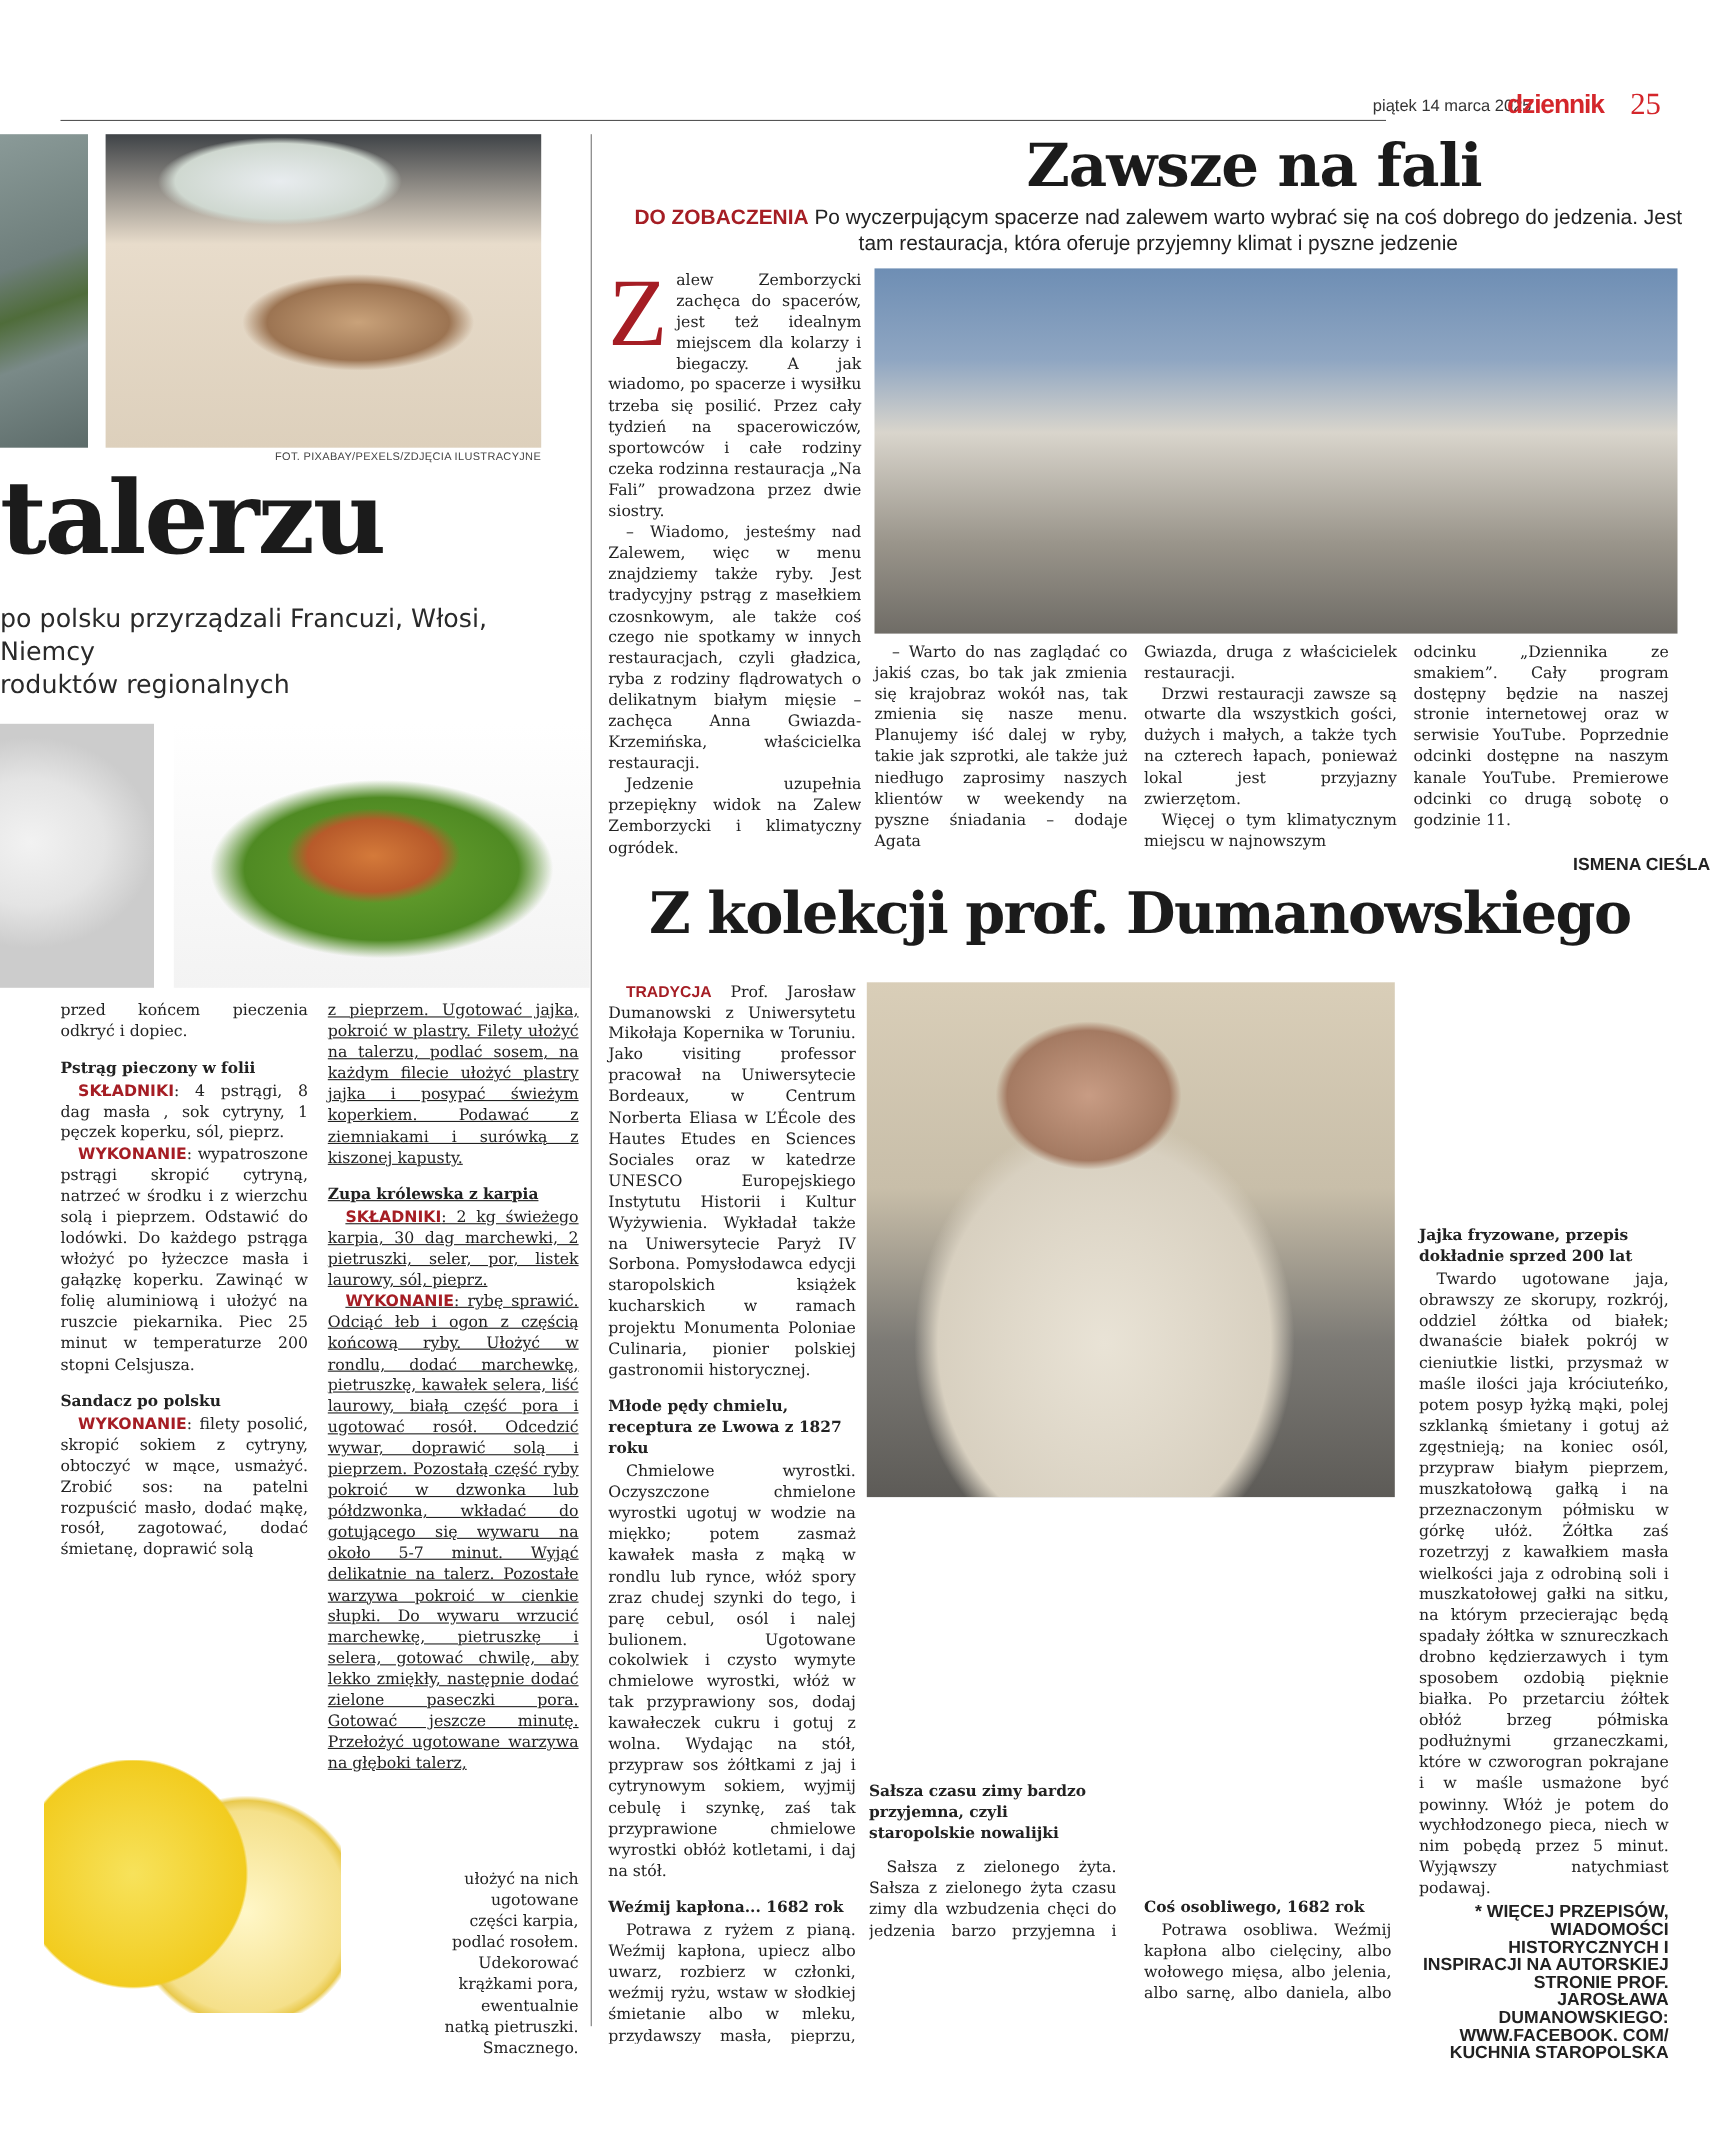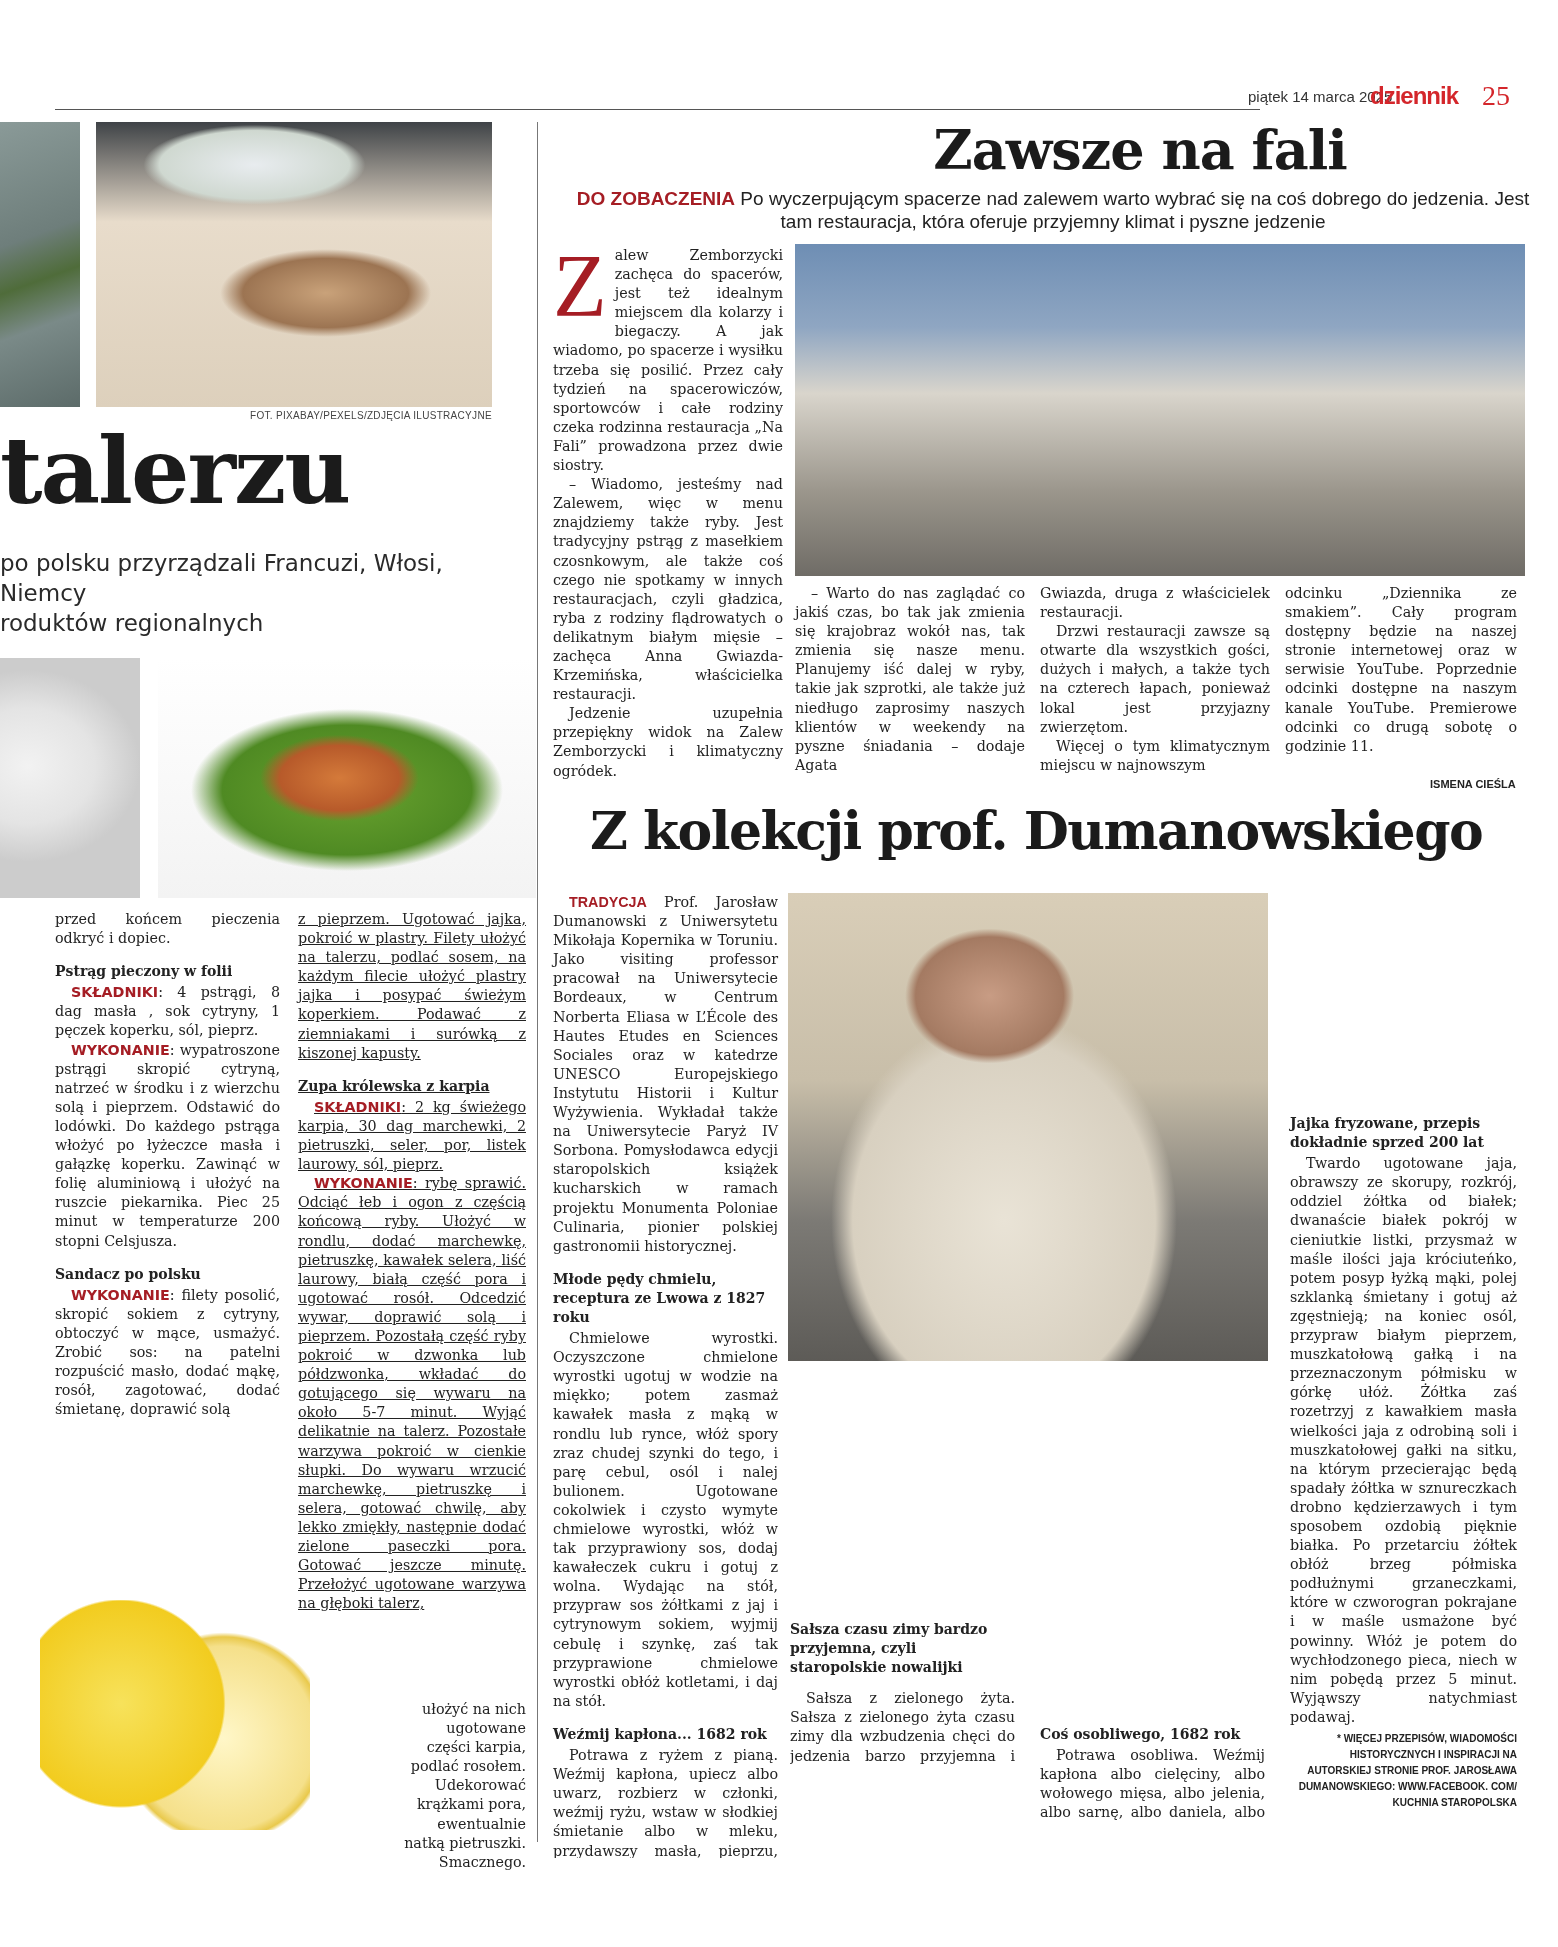--- a/index.html
+++ b/index.html
@@ -47,27 +47,27 @@
 
   
   .title-fali { left: 840px; top: 118px; width: 600px; text-align: center; font-family: "DejaVu Serif", serif; font-weight: bold; font-size: 54px; color: #1b1b1b; letter-spacing: -1px; }
   .lead-fali { left: 573px; top: 187px; width: 960px; text-align: center; font-family: "Liberation Sans", sans-serif; font-size: 19px; line-height: 23px; color: #222; }
   .kicker { color: #a51d24; font-weight: bold; font-family: "Liberation Sans", sans-serif; }
 
   .col { position: absolute; font-family: "DejaVu Serif", serif; font-size: 14.3px; line-height: 19.1px; color: #222; text-align: justify; hyphens: auto; }
   .col p { text-indent: 16px; margin: 0; }
   .col p.noindent { text-indent: 0; }
   .dropcap { float: left; font-size: 88px; line-height: 76px; color: #a51d24; font-family: "Liberation Serif", serif; margin: 2px 8px 0 0; }
-  .byline { position: absolute; font-family: "Liberation Sans", sans-serif; font-weight: bold; font-size: 11px; color: #222; }
+  .byline { position: absolute; font-family: "Liberation Sans", sans-serif; font-weight: bold; font-size: 16px; color: #222; }
 
   .title-kol { left: 590px; top: 800px; font-family: "DejaVu Serif", serif; font-weight: bold; font-size: 52px; color: #1b1b1b; letter-spacing: -1.5px; }
 
   .rec-title { font-family: "DejaVu Serif", serif; font-weight: bold; font-size: 14px; margin: 14px 0 2px 0; text-align: left; }
   .lbl { color: #a51d24; font-weight: bold; font-family: "DejaVu Sans", sans-serif; }
-  .footnote { font-family: "Liberation Sans", sans-serif; font-weight: bold; font-size: 10px; line-height: 16px; text-align: right; margin-top: 4px; }
+  .footnote { font-family: "Liberation Sans", sans-serif; font-weight: bold; font-size: 16px; line-height: 16px; text-align: right; margin-top: 4px; }
 </style>
 </head>
 <body>
 
 <div class="abs header-rule"></div>
 <div class="abs hdr-date">piątek 14 marca 2025</div>
 <div class="abs hdr-logo">dziennik</div>
 <div class="abs hdr-page">25</div>
 
 <div class="abs vrule"></div>

